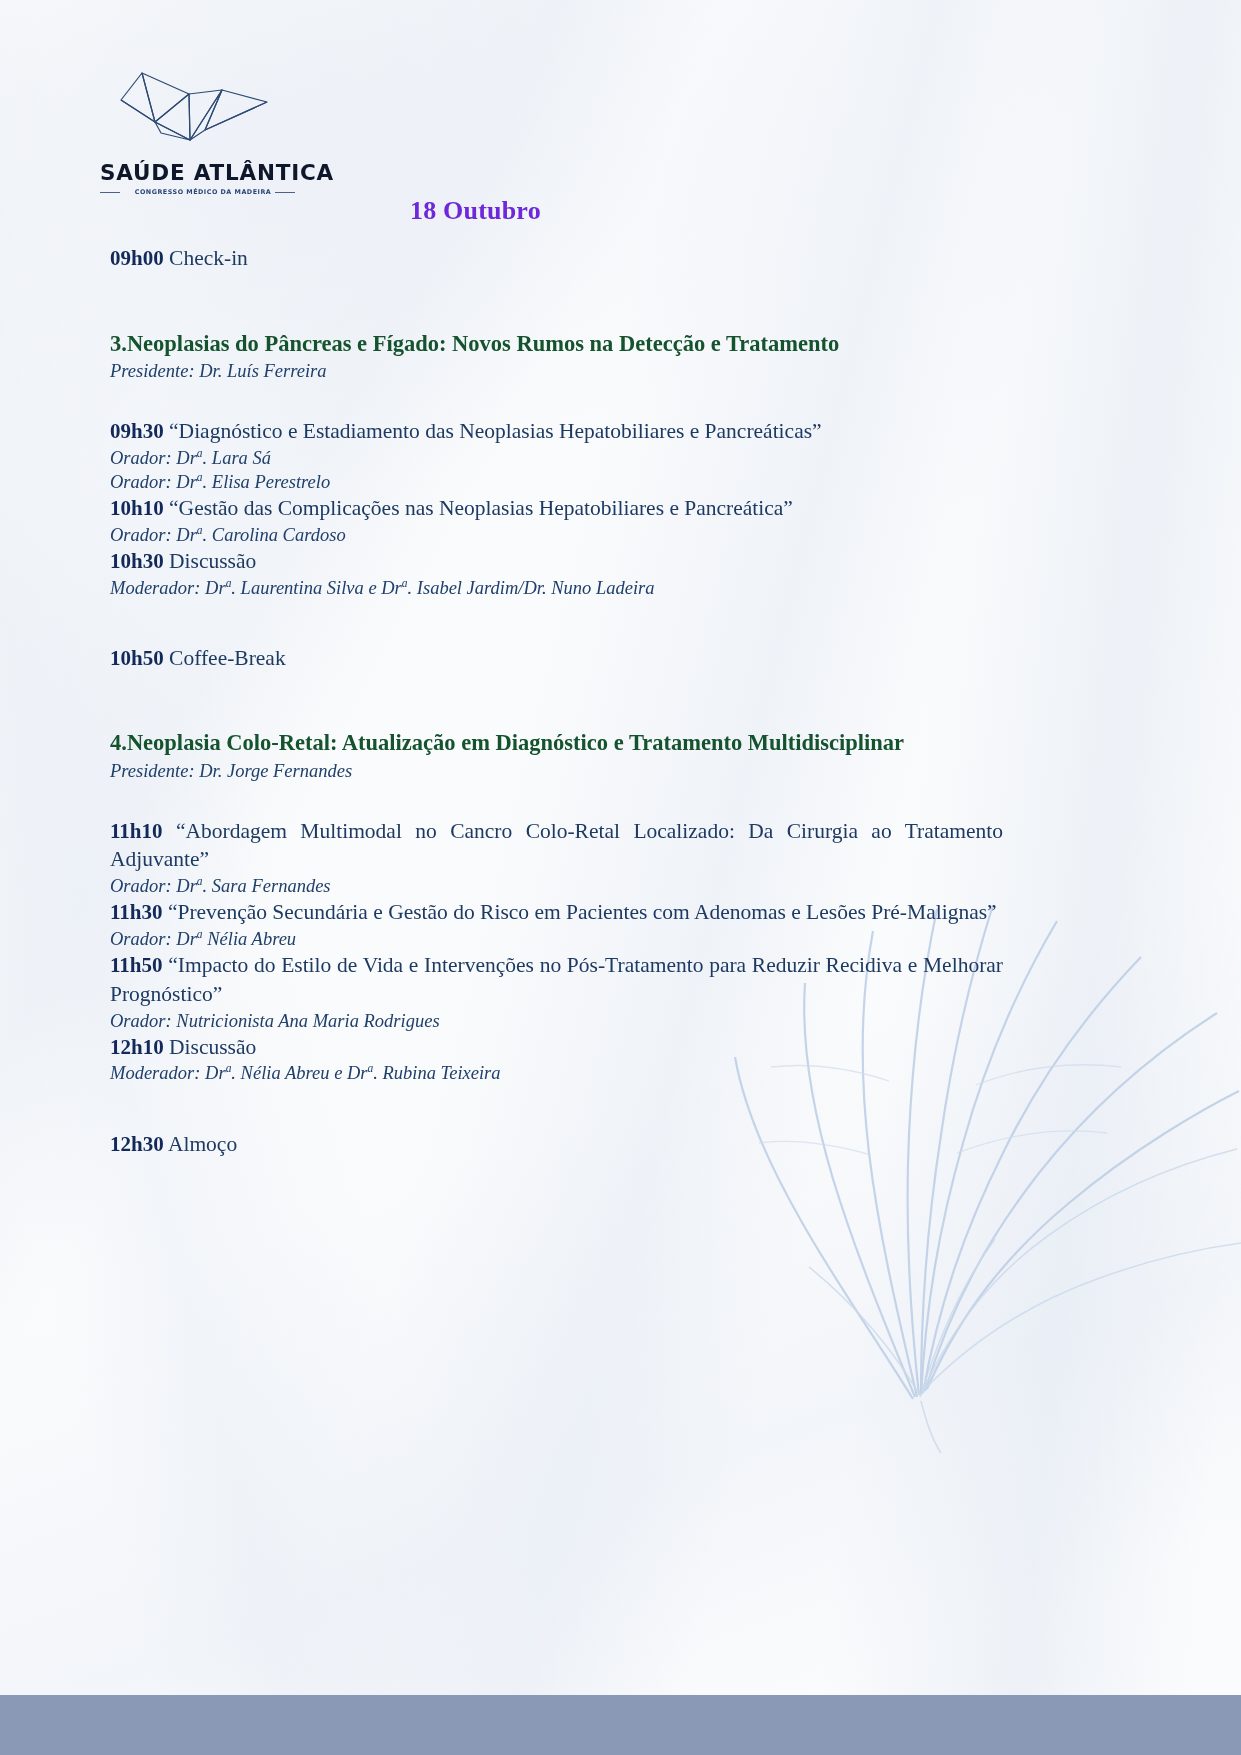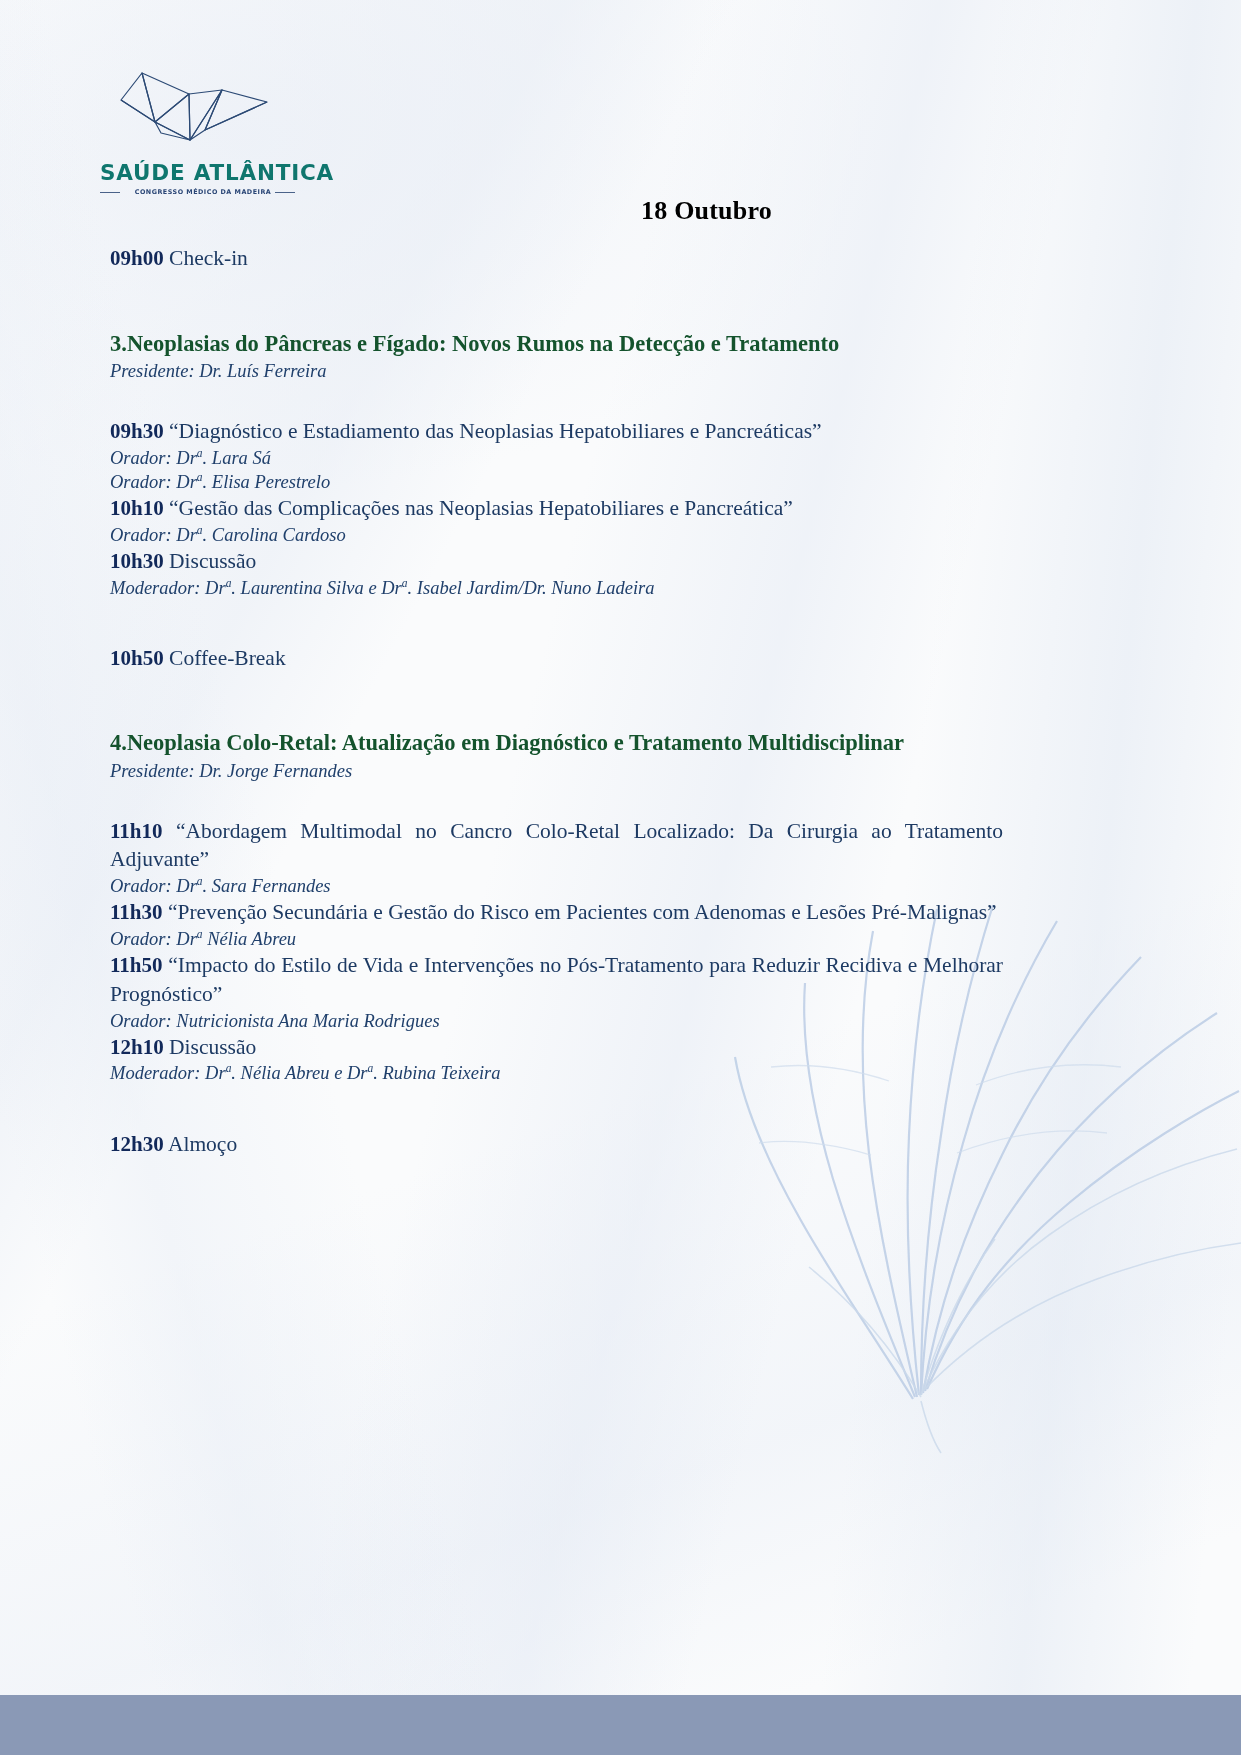--- a/index.html
+++ b/index.html
@@ -72,21 +72,21 @@
     width: 178px;
     height: 96px;
     margin: 0 auto;
     display: block;
   }
   .logo-word {
     font-family: "DejaVu Sans", "Liberation Sans", sans-serif;
     font-weight: bold;
     font-size: 21.5px;
     letter-spacing: 0.8px;
-    color: #0f766e;
+    color: #0f172a;
     margin-top: 2px;
     white-space: nowrap;
   }
   .logo-sub-row {
     display: flex;
     align-items: center;
     justify-content: center;
     gap: 4px;
     margin-top: 3px;
   }
@@ -107,24 +107,23 @@
 
   
   .content {
     position: absolute;
     left: 110px;
     top: 196px;
     width: 893px;
   }
 
   .doc-title {
-    text-align: center;
     font-weight: bold;
     font-size: 26px;
-    color: #000000;
+    color: #6d28d9;
     letter-spacing: 0.2px;
     margin-left: 300px;
   }
 
   .line {
     font-size: 21.5px;
     line-height: 1.34;
     color: #1d3a63;
   }
 

